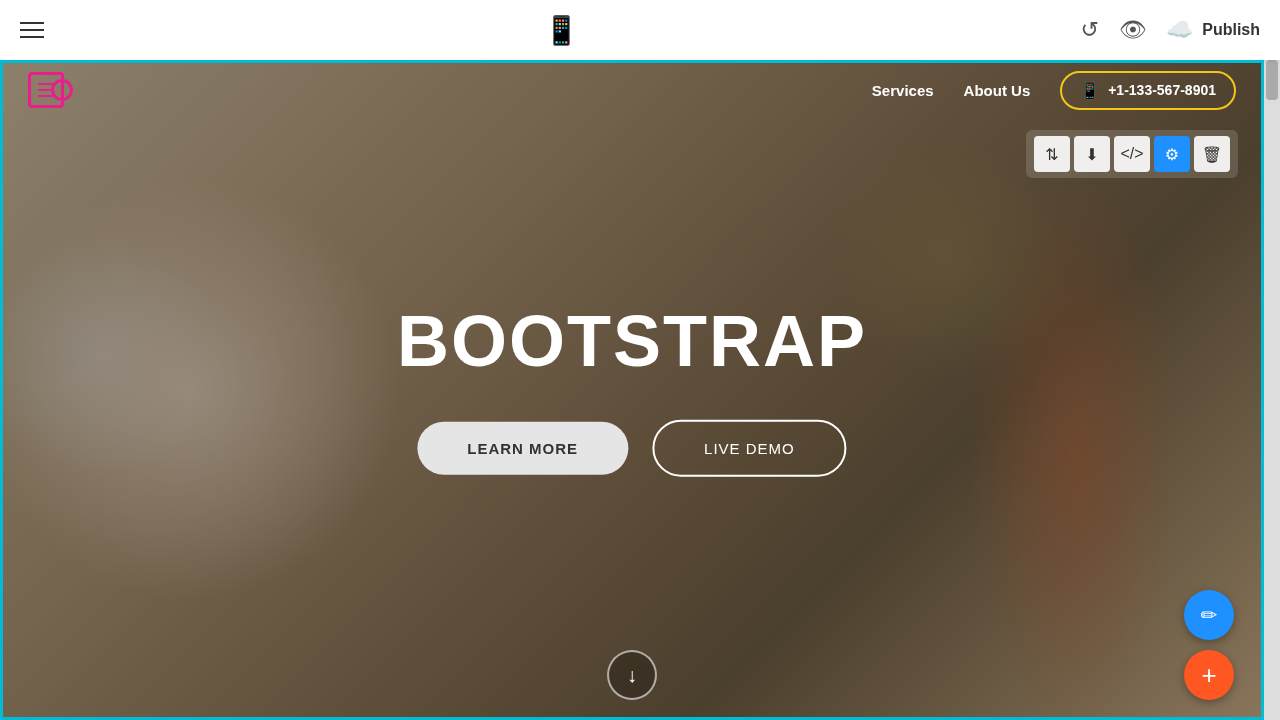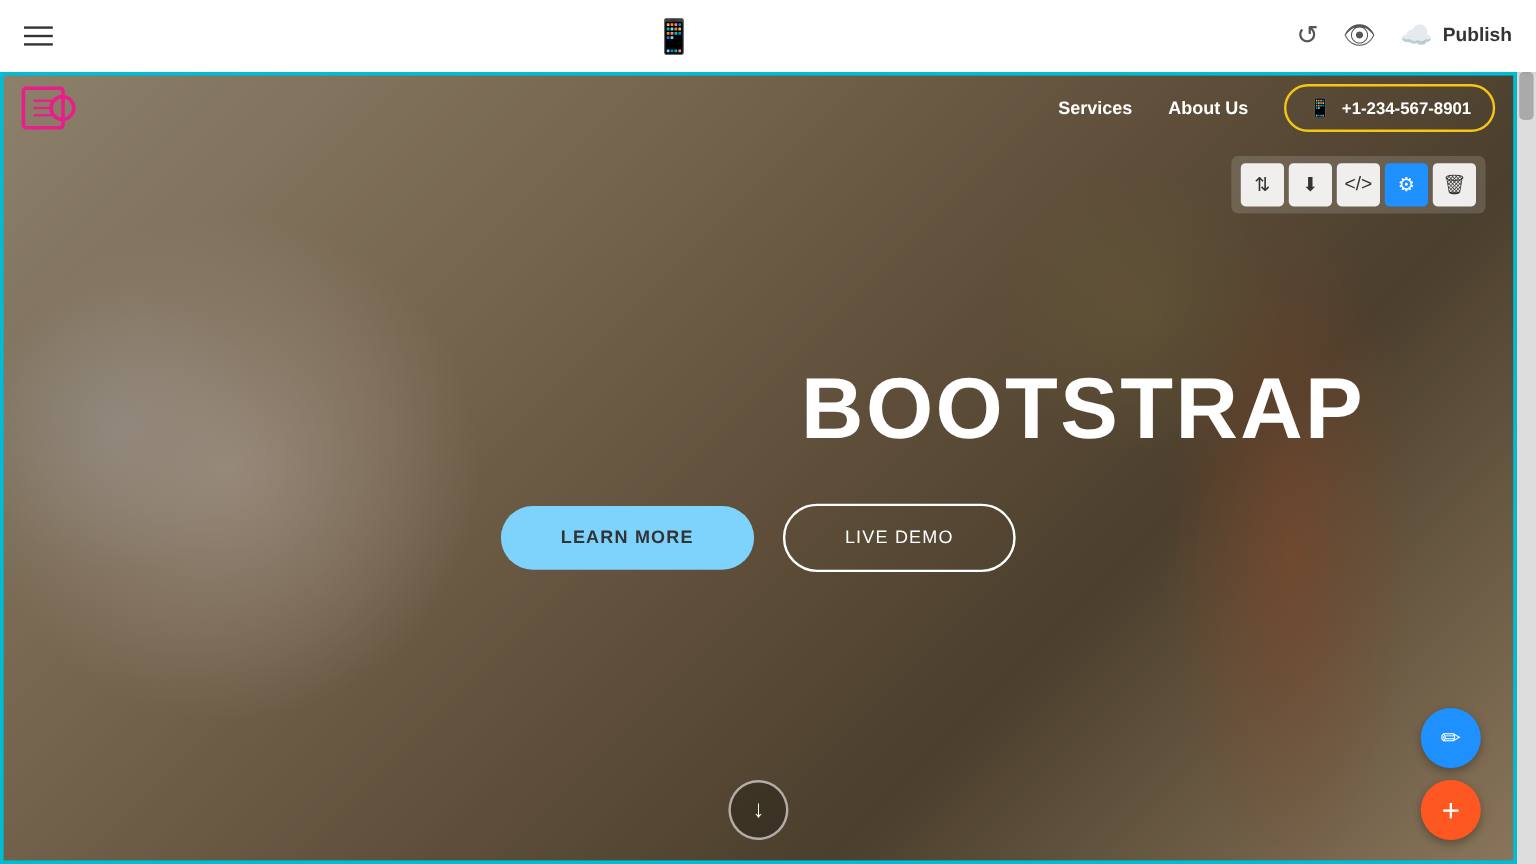--- a/index.html
+++ b/index.html
@@ -72,21 +72,21 @@
     }
 
     
     .preview-nav {
       position: absolute;
       top: 0; left: 0; right: 0;
       height: 60px;
       display: flex;
       align-items: center;
       justify-content: space-between;
-      padding: 0 18px;
+      padding: 0 28px;
       z-index: 10;
     }
 
     .preview-logo {
       display: flex; align-items: center; gap: 4px;
     }
     .logo-box {
       width: 36px; height: 36px;
       border: 3px solid #e91e8c;
       border-radius: 4px;
@@ -138,27 +138,26 @@
       width: 80%;
     }
     .hero-title {
       font-size: 72px;
       font-weight: 900;
       color: #fff;
       line-height: 1.05;
       text-transform: uppercase;
       letter-spacing: 2px;
       margin-bottom: 40px;
-      text-align: right;
     }
     .hero-buttons {
       display: flex; align-items: center; justify-content: center; gap: 24px;
     }
     .btn-learn {
-      background: #7dd3fc;
+      background: #e5e5e5;
       color: #333;
       font-weight: 800;
       font-size: 15px;
       letter-spacing: 1px;
       padding: 18px 50px;
       border-radius: 40px;
       border: none;
       cursor: pointer;
       text-transform: uppercase;
     }
@@ -304,21 +303,21 @@
             <span></span>
             <span></span>
           </div>
         </div>
       </div>
       <div class="preview-nav-links">
         <a class="nav-link">Services</a>
         <a class="nav-link">About Us</a>
         <div class="phone-btn">
           <span class="phone-btn-icon">📱</span>
-          <span>+1-234-567-8901</span>
+          <span>+1-133-567-8901</span>
         </div>
       </div>
     </nav>
 
     <div class="section-toolbar">
       <div class="section-tool-btn">⇅</div>
       <div class="section-tool-btn">⬇</div>
       <div class="section-tool-btn">&lt;/&gt;</div>
       <div class="section-tool-btn active">⚙</div>
       <div class="section-tool-btn">🗑</div>

